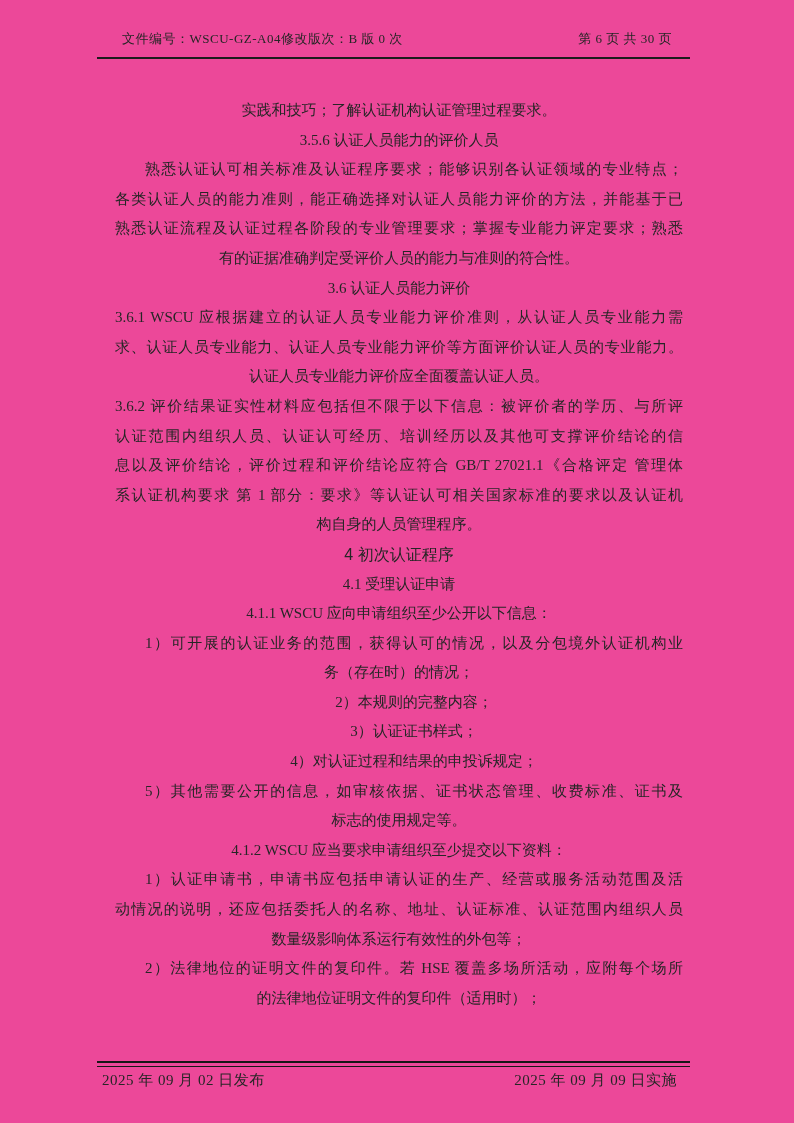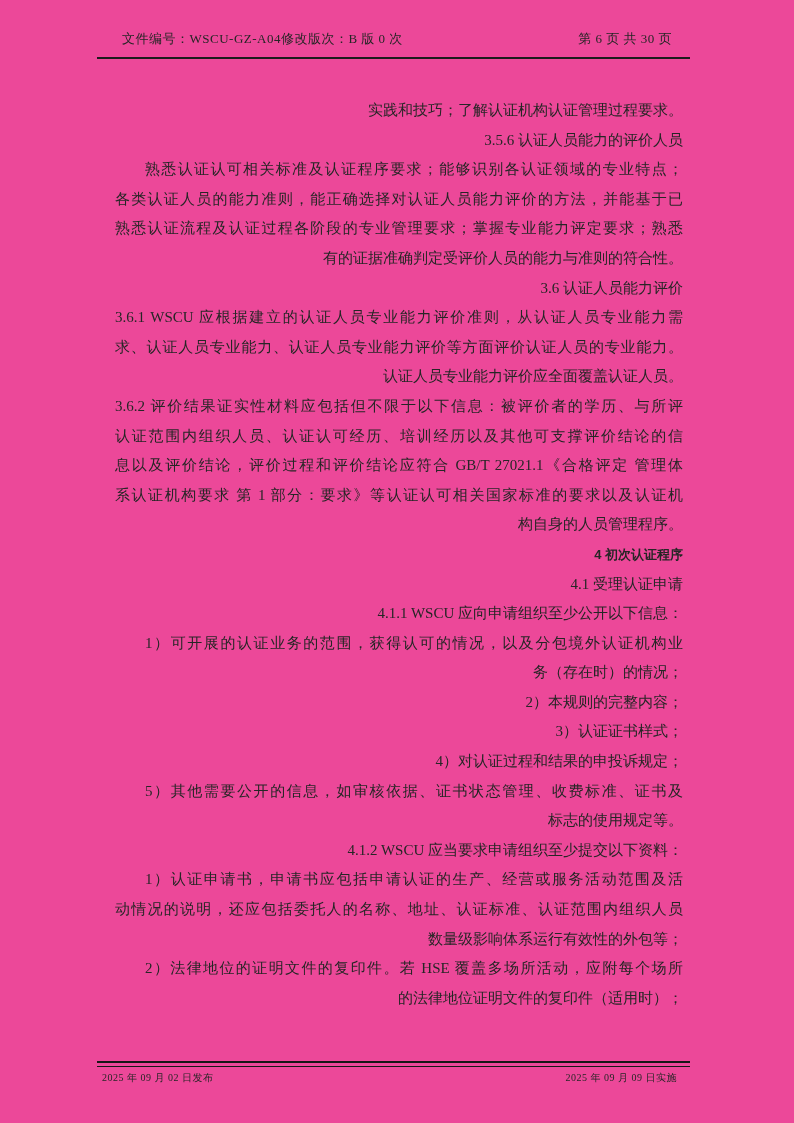--- a/index.html
+++ b/index.html
@@ -34,45 +34,45 @@
   .doc-body {
     position: absolute;
     left: 115px;
     top: 96px;
     width: 568px;
     font-size: 15px;
   }
   .ln {
     height: 29.6px;
     line-height: 29.6px;
-    text-align: right;
+    text-align: center;
   }
   .ln.fill { text-align: justify; text-align-last: justify; }
   .ln.ind { padding-left: 30px; }
   .ln.h1 {
     font-family: "Liberation Sans", "DejaVu Sans", sans-serif;
-    font-weight: bold;
-    font-size: 13px;
+    font-weight: normal;
+    font-size: 16px;
   }
   
   .ftr {
     position: absolute;
     left: 97px;
     top: 1061px;
     width: 593px;
   }
   .ftr-rule {
     height: 3px;
     border-top: 2.5px solid #161616;
     border-bottom: 1.5px solid #161616;
   }
   .ftr-row {
     display: flex;
     justify-content: space-between;
-    font-size: 10px;
+    font-size: 15px;
     letter-spacing: 0.5px;
     padding: 4px 13px 0 5px;
   }
 </style>
 </head>
 <body>
 
 <div class="page">
 
   <div class="hdr">

